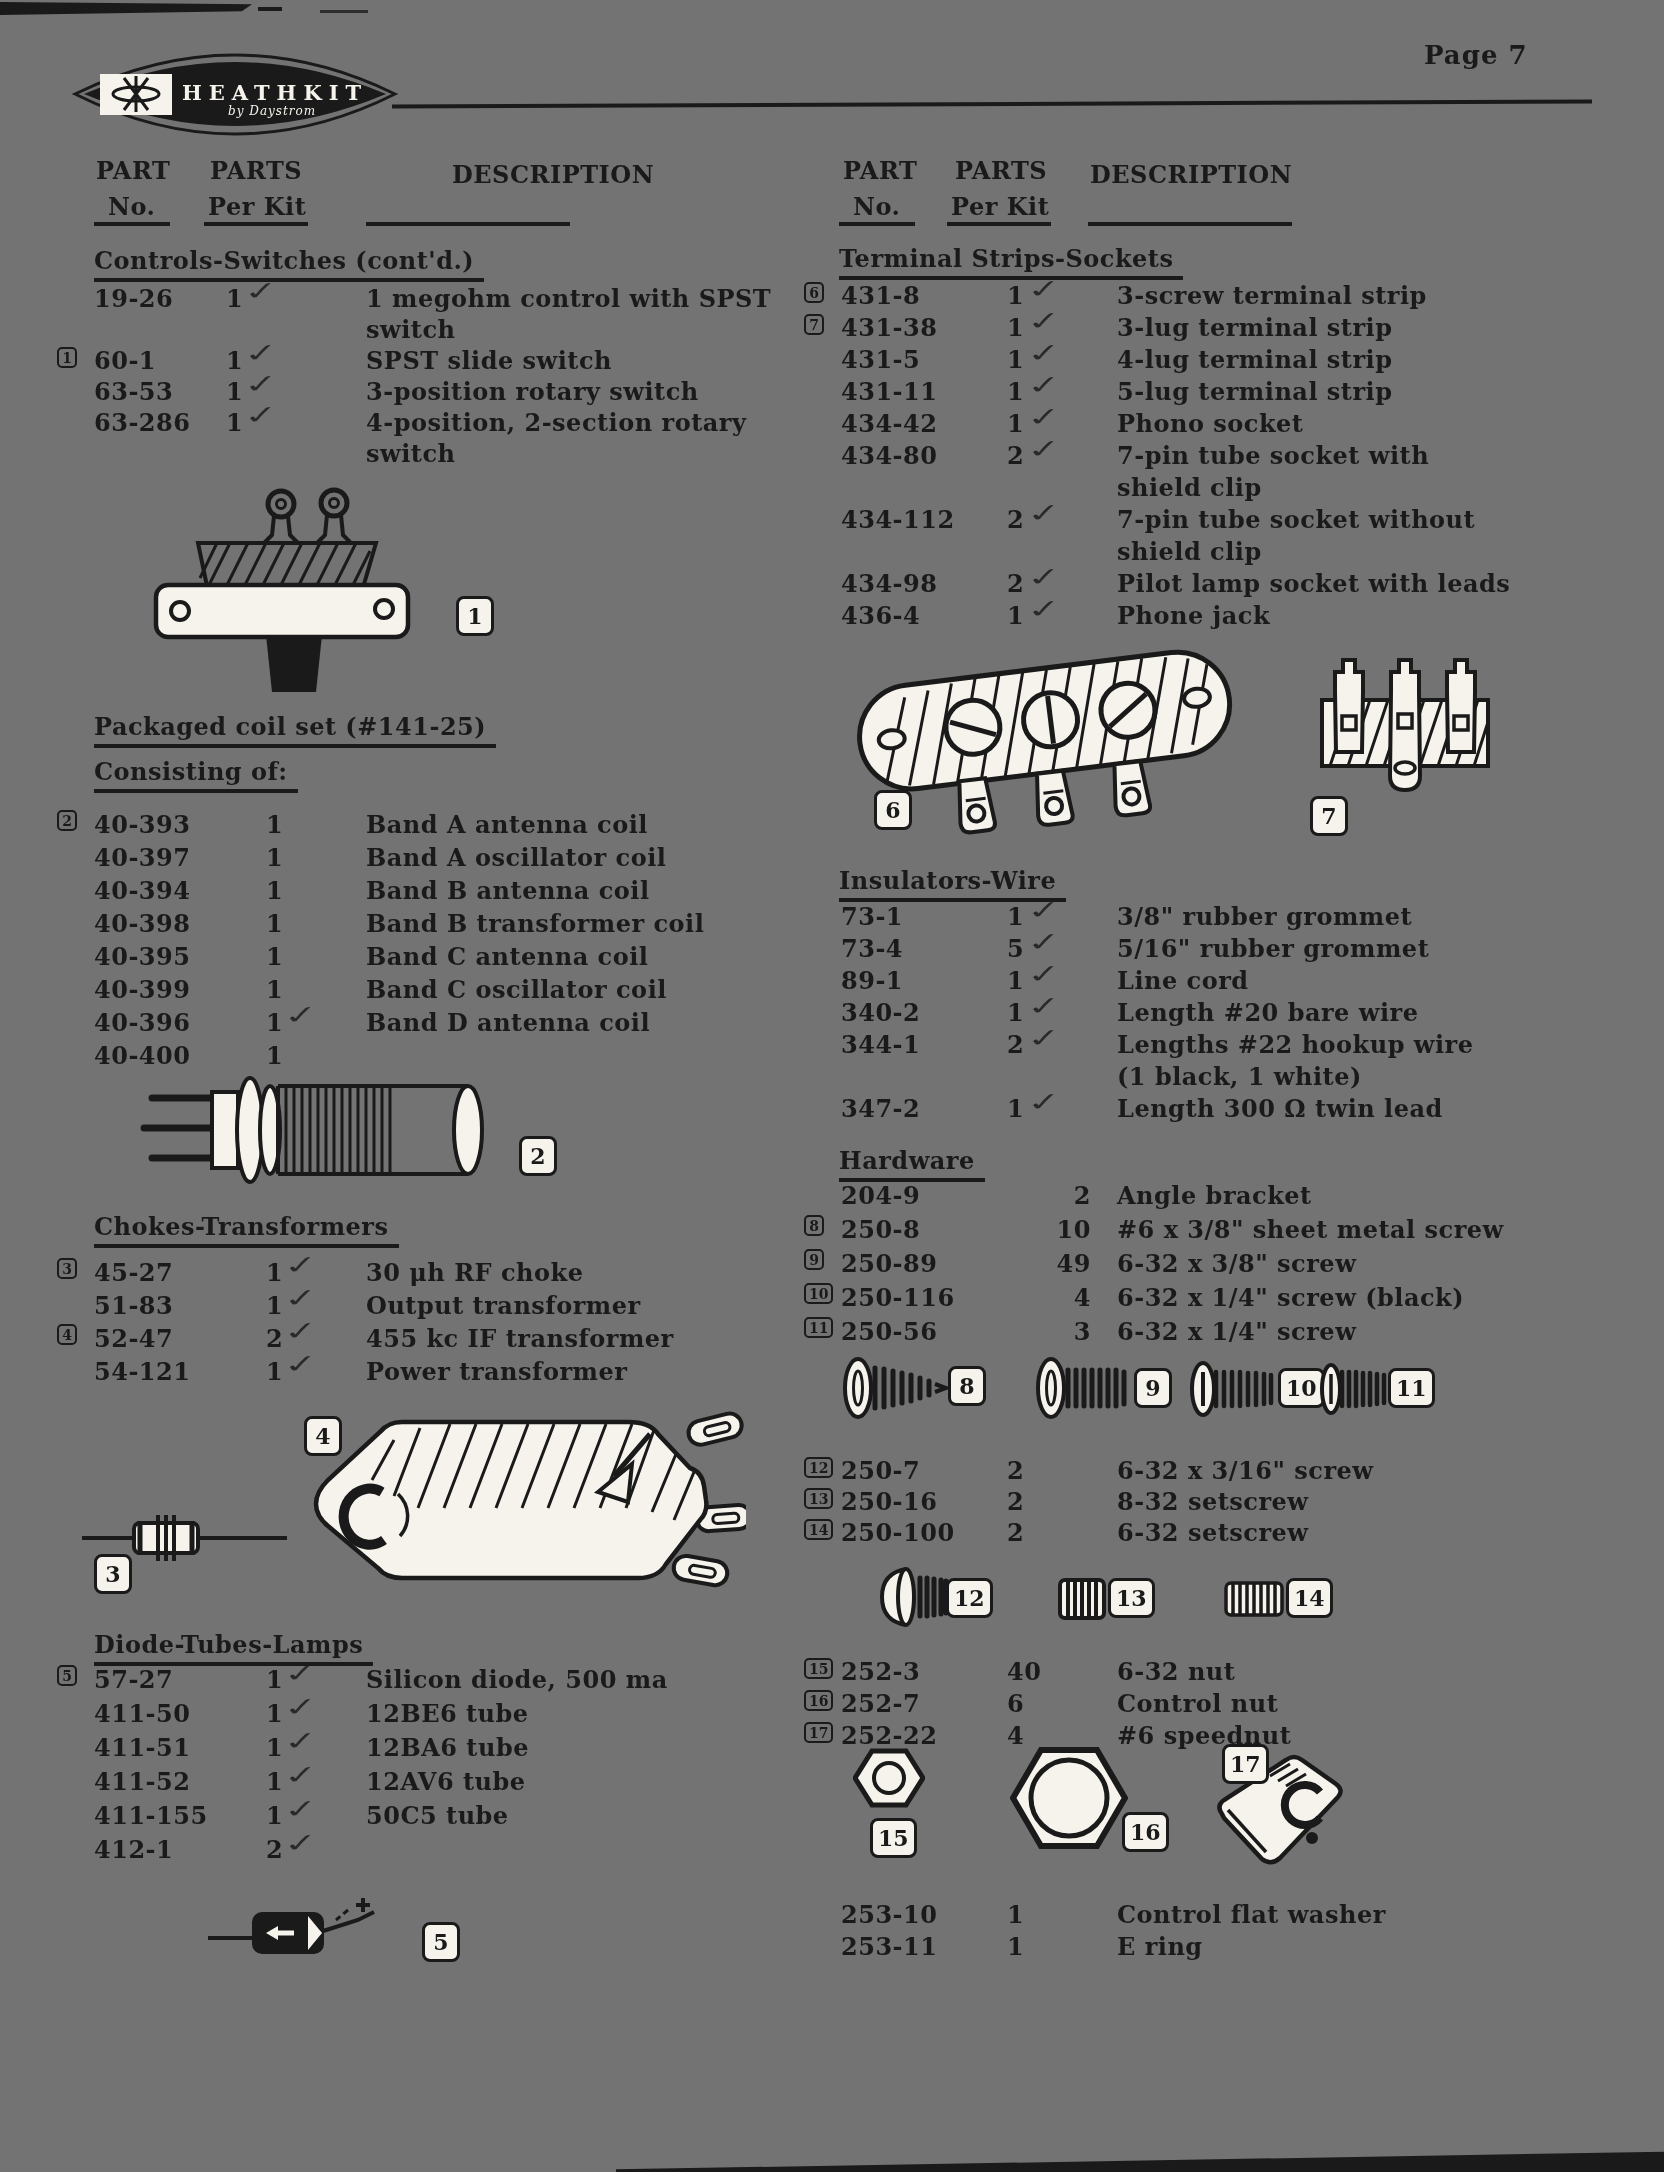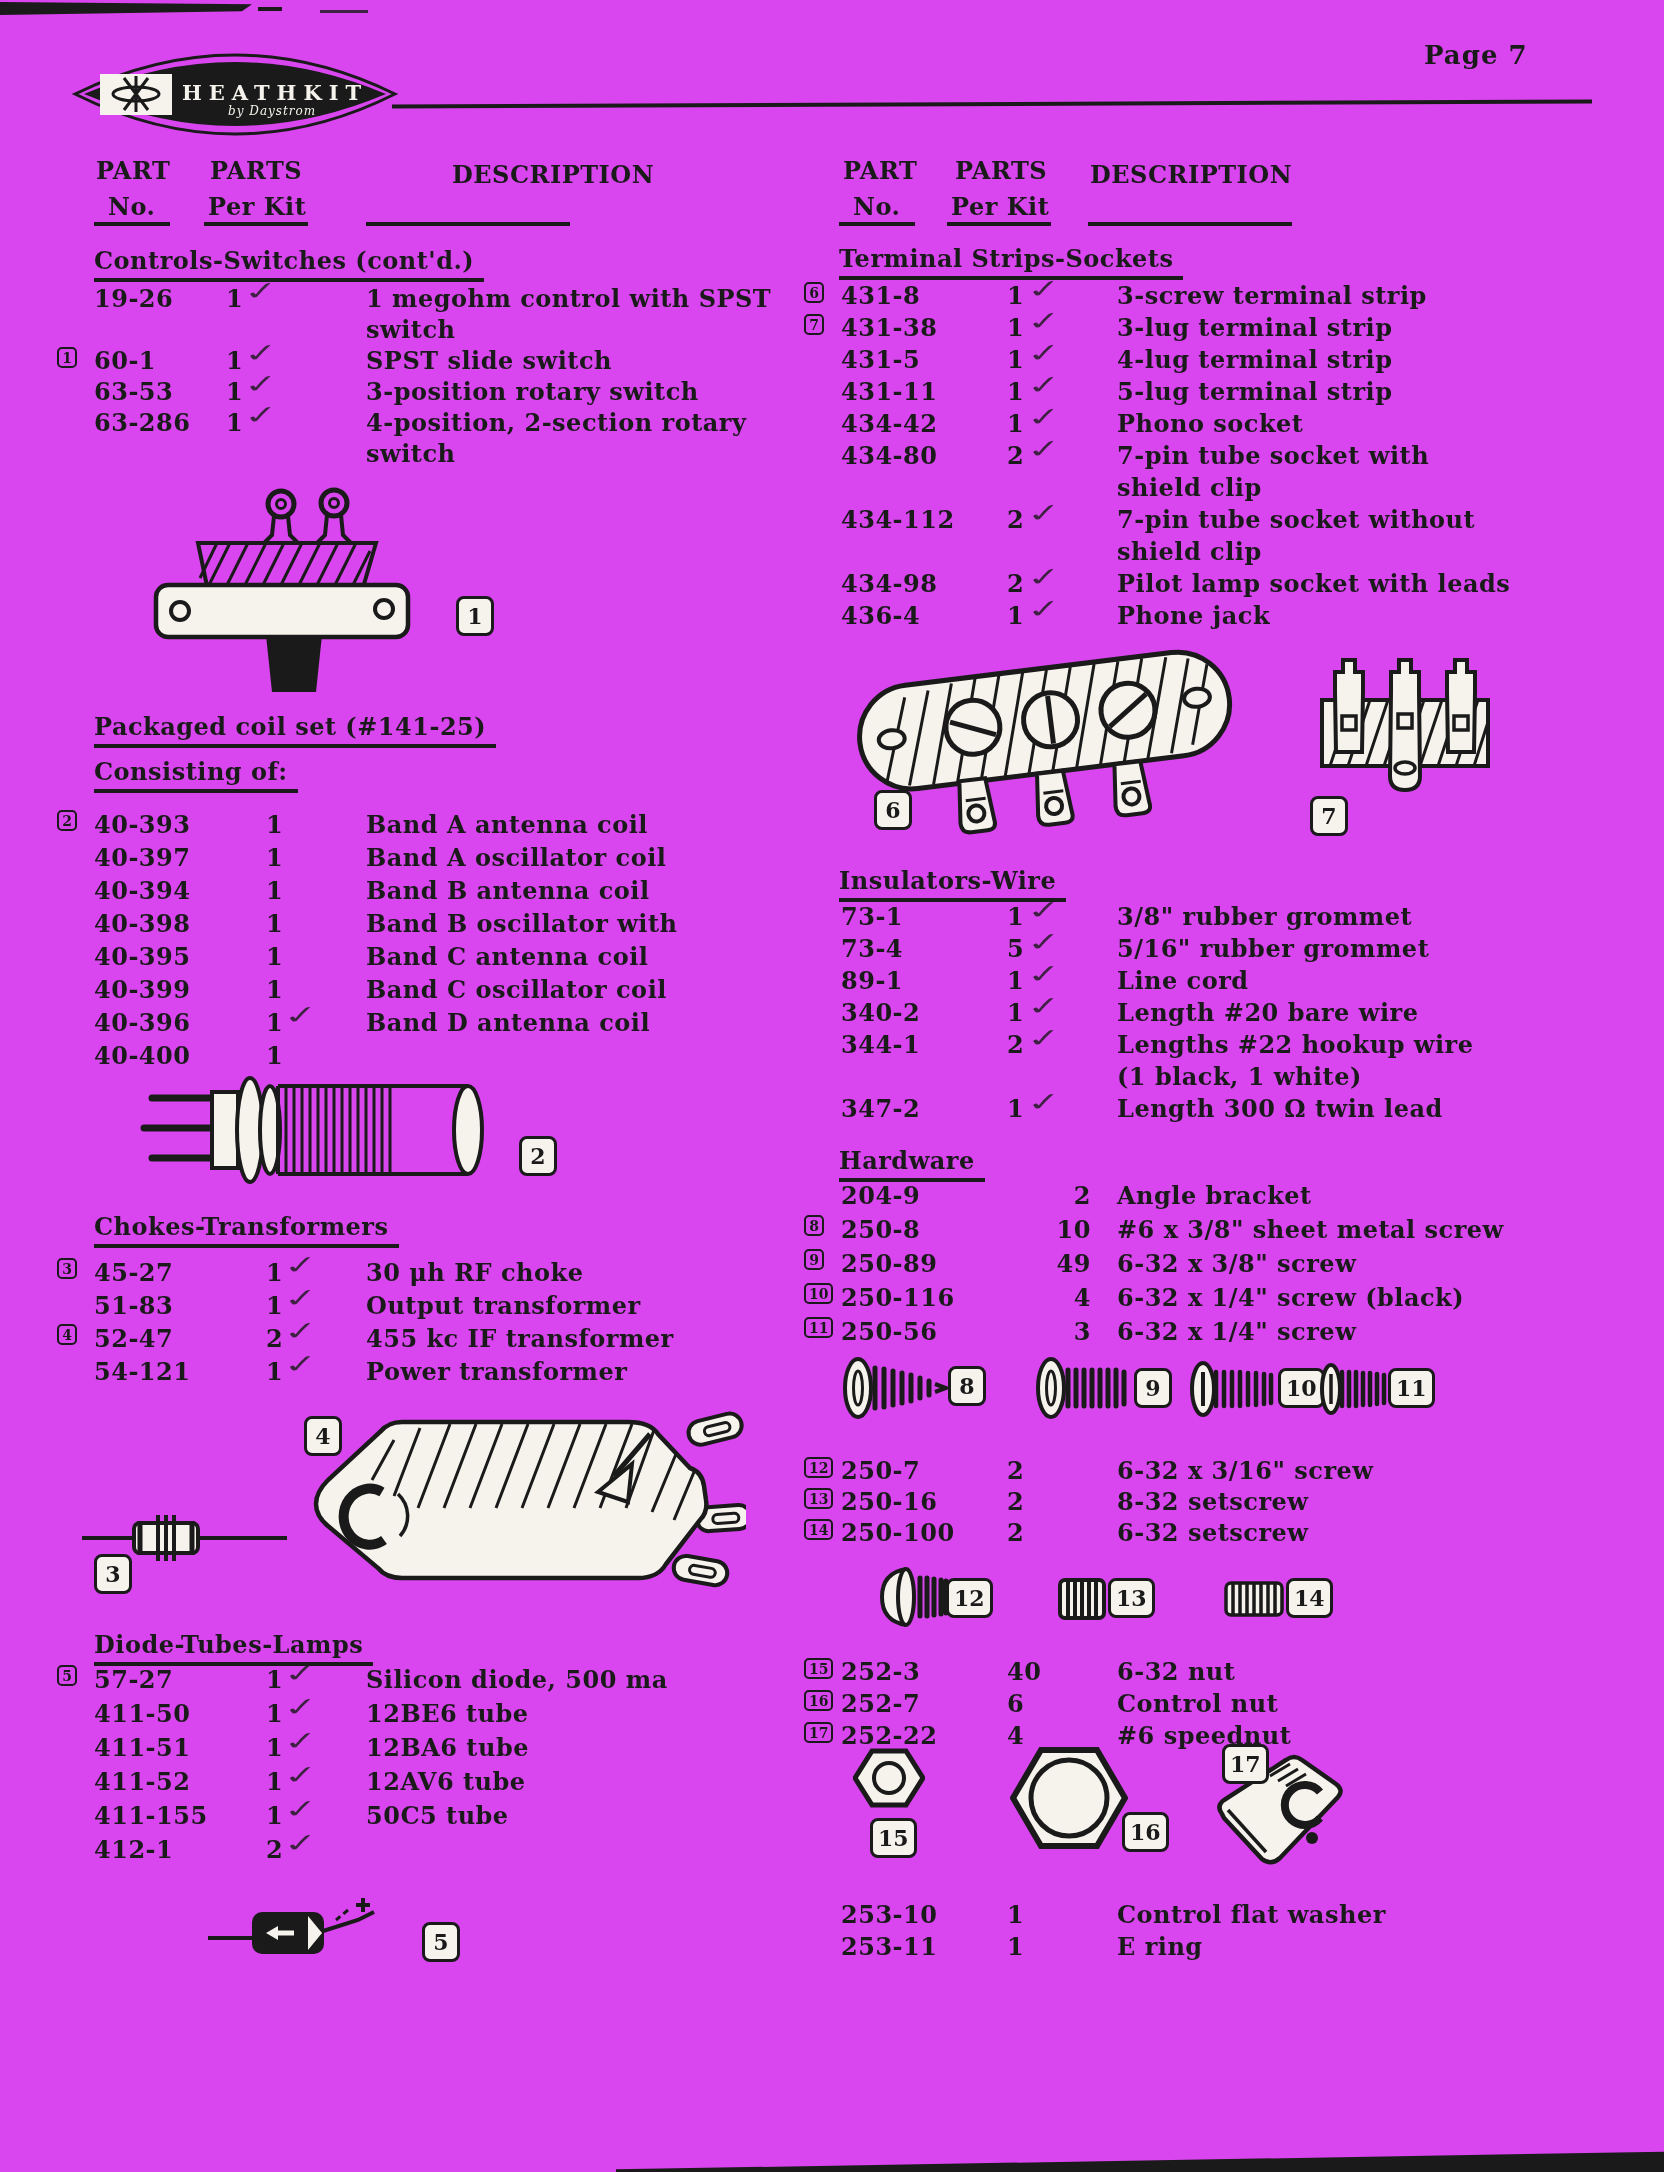--- a/index.html
+++ b/index.html
@@ -1,16 +1,16 @@
 <!DOCTYPE html>
 <html><head>
 <meta charset="utf-8">
 <style>
   html,body{margin:0;padding:0;background:#8a8a8a;}
-  .page{position:relative;width:1664px;height:2172px;background:#d946ef;overflow:hidden;
+  .page{position:relative;width:1664px;height:2172px;background:#737373;overflow:hidden;
         font-family:"DejaVu Serif",serif;font-weight:700;color:#1a1a1a;}
   .abs{position:absolute;}
   .ink{background:#1a1a1a;}
   
   .thead span{position:absolute;font-size:24px;letter-spacing:.5px;white-space:nowrap;}
   .hline{position:absolute;height:3.5px;background:#1a1a1a;}
   
   .sec-title{position:absolute;font-size:24px;letter-spacing:.5px;white-space:nowrap;
              border-bottom:4px solid #1a1a1a;padding:0 10px 3px 0;}
   .rows{position:absolute;font-size:24px;letter-spacing:.5px;}
@@ -153,21 +153,21 @@
         <span class="qty">1</span>
 
         <span class="desc">Band B antenna coil</span>
       </div>
 
       <div class="row">
 
         <span class="part">40-398</span>
         <span class="qty">1</span>
 
-        <span class="desc">Band B oscillator with</span>
+        <span class="desc">Band B transformer coil</span>
       </div>
 
       <div class="row">
 
         <span class="part">40-395</span>
         <span class="qty">1</span>
 
         <span class="desc">Band C antenna coil</span>
       </div>
 

